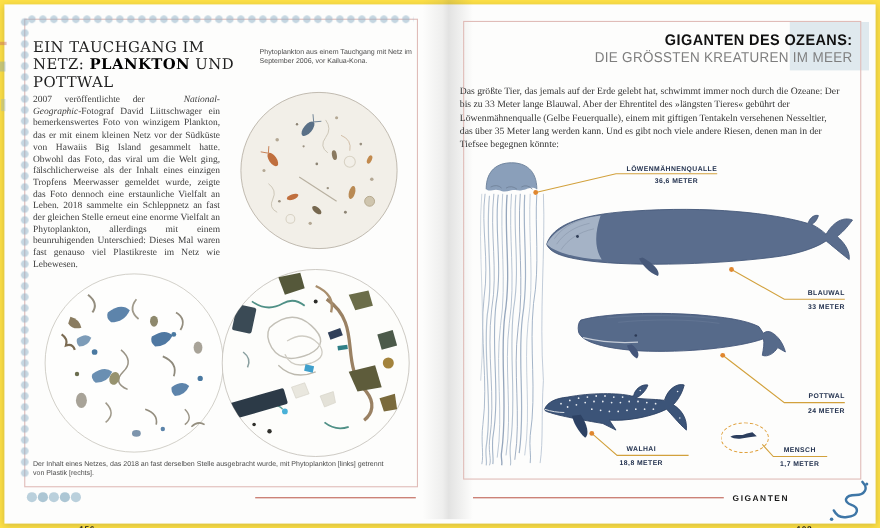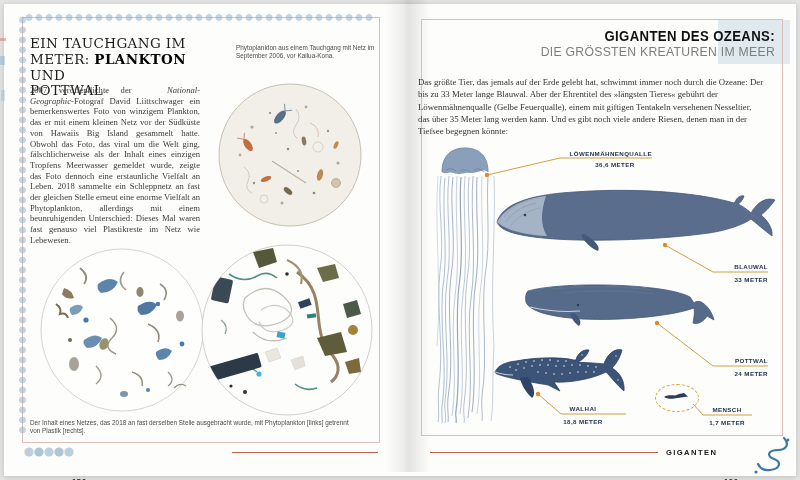--- a/index.html
+++ b/index.html
@@ -1,16 +1,16 @@
 <!DOCTYPE html>
 <html><head>
 <meta charset="utf-8">
 <style>
   html,body{margin:0;padding:0;background:#ffffff;}
-  #canvas{position:relative;width:800px;height:480px;background:#e5e5e5;overflow:hidden;
+  #canvas{position:relative;width:800px;height:480px;background:#fde047;overflow:hidden;
           font-family:"Liberation Sans",sans-serif;}
   .abs{position:absolute;}
   
   #book{position:absolute;left:4px;top:4px;width:792px;height:472px;background:#fdfdfc;
         box-shadow:0 1px 6px rgba(0,0,0,.18);}
   #gutter{position:absolute;left:384px;top:0;width:46px;height:472px;
           background:linear-gradient(90deg,rgba(0,0,0,0) 0%,rgba(110,110,110,.10) 40%,rgba(90,90,90,.16) 52%,rgba(0,0,0,0) 100%);}
   .frame{position:absolute;border:1px solid #e0bcb8;}
   
   .chain-h{position:absolute;height:9px;
@@ -53,21 +53,21 @@
   <div class="abs" style="left:0;top:38px;width:6px;height:3px;background:#c66a5f;opacity:.45"></div>
   <div class="abs" style="left:0;top:56px;width:5px;height:9px;background:#7aa3c0;opacity:.4"></div>
   <div class="abs" style="left:1px;top:90px;width:4px;height:11px;background:#8fb4cb;opacity:.35"></div>
 
   <div class="frame" style="left:22px;top:17px;width:356px;height:424px;"></div>
   <div class="chain-h" style="left:24px;top:13px;width:352px;"></div>
   <div class="chain-v" style="left:18px;top:15px;height:420px;"></div>
 
   <div class="abs" id="l-title">
     <span>EIN TAUCHGANG IM</span><br>
-    <span>METER: </span><b>PLANKTON</b><span> UND</span><br>
+    <span>NETZ: </span><b>PLANKTON</b><span> UND</span><br>
     <span>POTTWAL</span>
   </div>
 
   <div class="abs" id="l-body">
     <span>2007 veröffentlichte der </span><i>National-Geographic-</i><span>Fotograf David Liittschwager ein bemerkenswertes Foto von winzigem Plankton, das er mit einem kleinen Netz vor der Südküste von Hawaiis Big Island gesammelt hatte. Obwohl das Foto, das viral um die Welt ging, fälschlicherweise als der Inhalt eines einzigen Tropfens Meerwasser gemeldet wurde, zeigte das Foto dennoch eine erstaunliche Vielfalt an Leben. 2018 sammelte ein Schleppnetz an fast der gleichen Stelle erneut eine enorme Vielfalt an Phytoplankton, allerdings mit einem beunruhigenden Unterschied: Dieses Mal waren fast genauso viel Plastikreste im Netz wie Lebewesen.</span>
   </div>
 
   <div class="abs caption" id="cap-top">Phytoplankton aus einem Tauchgang mit Netz im September 2006, vor Kailua-Kona.</div>
 
   <svg class="abs" style="left:218px;top:83px;" width="144" height="144" viewBox="0 0 144 144">

